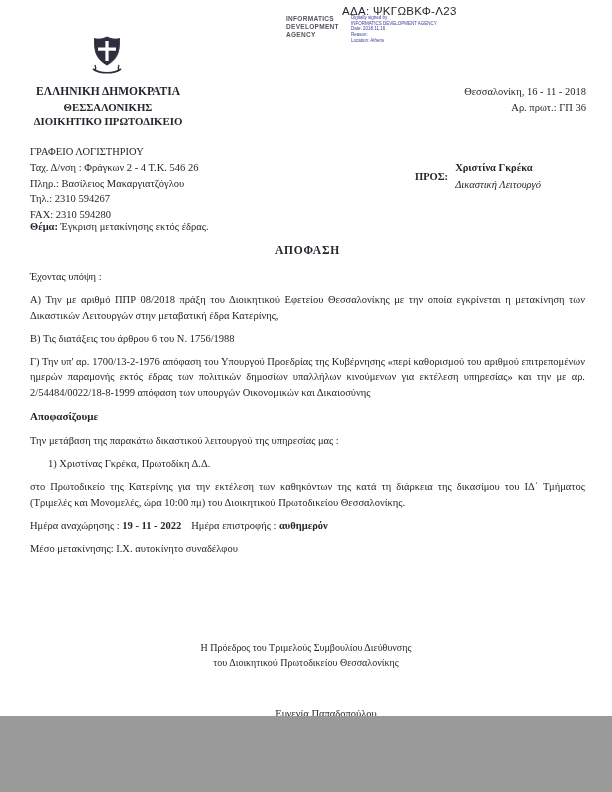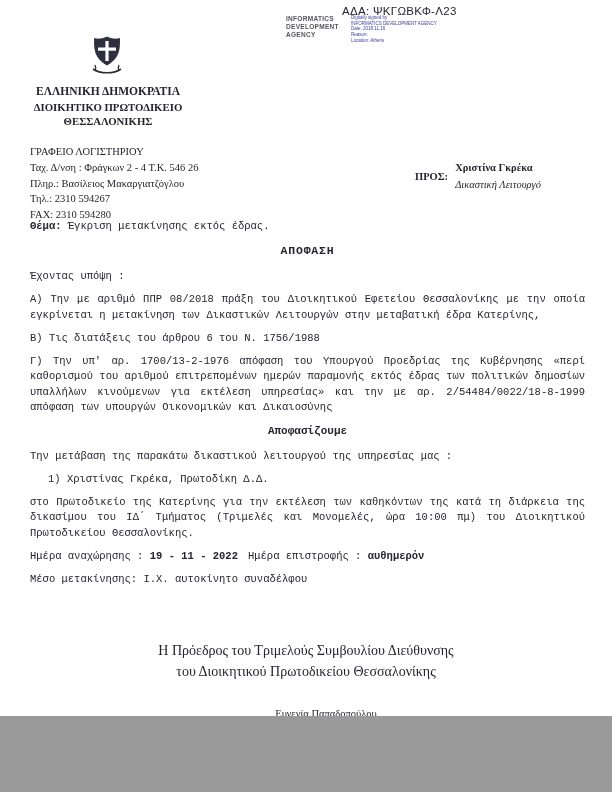--- a/index.html
+++ b/index.html
@@ -47,37 +47,37 @@
     position:absolute; top:160px; left:415px;
     display:flex; align-items:center; gap:7px; font-size:10.5px;
   }
   .recipient-pros { font-weight:bold; }
   .recipient-name { font-weight:bold; line-height:1.6; }
   .recipient-role { font-style:italic; line-height:1.6; }
   .content {
     position:absolute; top:219px; left:30px; right:27px;
     font-size:10.5px; line-height:1.48;
   }
-  .content p { margin:0 0 7.5px 0;font-family:Liberation Mono, monospace; }
+  .content p { margin:0 0 7.5px 0; }
   .subject-label { font-weight:bold; }
   .title-center {
     text-align:center; font-weight:bold; font-size:11.5px;
     letter-spacing:0.8px; margin:2px 0 10px 0 !important;
   }
   .decide-center {
-    text-align:center; font-weight:bold; font-size:11px;
+    text-align:left; font-weight:bold; font-size:11px;
     margin:4px 0 9px 0 !important;
   }
   .justified { text-align:justify; }
   .indent-item { padding-left:18px; }
   .b { font-weight:bold; }
   .gap-left { margin-left:10px; }
   .signature {
     position:absolute; top:640px; left:0; right:0;
-    text-align:center; font-size:14px; line-height:1.5;
+    text-align:center; font-size:10px; line-height:1.5;
   }
   .sign-name {
     position:absolute; top:706px; left:0; right:0;
     text-align:center; font-size:10.5px; line-height:1.5;padding-left:40px;
   }
 </style>
 </head>
 <body>
 
 <div class="page">
@@ -100,24 +100,28 @@
       <path d="M18 3 C23 5.5 28 5.5 30.5 4.5 C30.5 15 30.5 24 18 31 C5.5 24 5.5 15 5.5 4.5 C8 5.5 13 5.5 18 3 Z" fill="#2e2e3e" stroke="#2e2e3e" stroke-width="1"></path>
       <rect x="16.4" y="7" width="3.2" height="20" fill="#ffffff"></rect>
       <rect x="9" y="13.5" width="18" height="3.2" fill="#ffffff"></rect>
       <path d="M4 35 C11 40 25 40 32 35" fill="none" stroke="#2e2e3e" stroke-width="1.6"></path>
       <path d="M6 31 C7 33 7 35 6 37 M30 31 C29 33 29 35 30 37" fill="none" stroke="#2e2e3e" stroke-width="1.4"></path>
     </svg>
   </div>
 
   <div class="org">
     <div class="org-republic">ΕΛΛΗΝΙΚΗ ΔΗΜΟΚΡΑΤΙΑ</div>
+    <div class="org-court">ΘΕΣΣΑΛΟΝΙΚΗΣ</div>
     <div class="org-court">ΔΙΟΙΚΗΤΙΚΟ ΠΡΩΤΟΔΙΚΕΙΟ</div>
-    <div class="org-court">ΘΕΣΣΑΛΟΝΙΚΗΣ</div>
   </div>
 
+  <div class="dateblock">
+    <div>Θεσσαλονίκη, 16 - 11 - 2018</div>
+    <div>Αρ. πρωτ.: ΓΠ 36</div>
+  </div>
 
   <div class="office">
     <div>ΓΡΑΦΕΙΟ ΛΟΓΙΣΤΗΡΙΟΥ</div>
     <div>Ταχ. Δ/νση : Φράγκων 2 - 4 Τ.Κ. 546 26</div>
     <div>Πληρ.: Βασίλειος Μακαργιατζόγλου</div>
     <div>Τηλ.: 2310 594267</div>
     <div>FAX: 2310 594280</div>
   </div>
 
   <div class="recipient">

